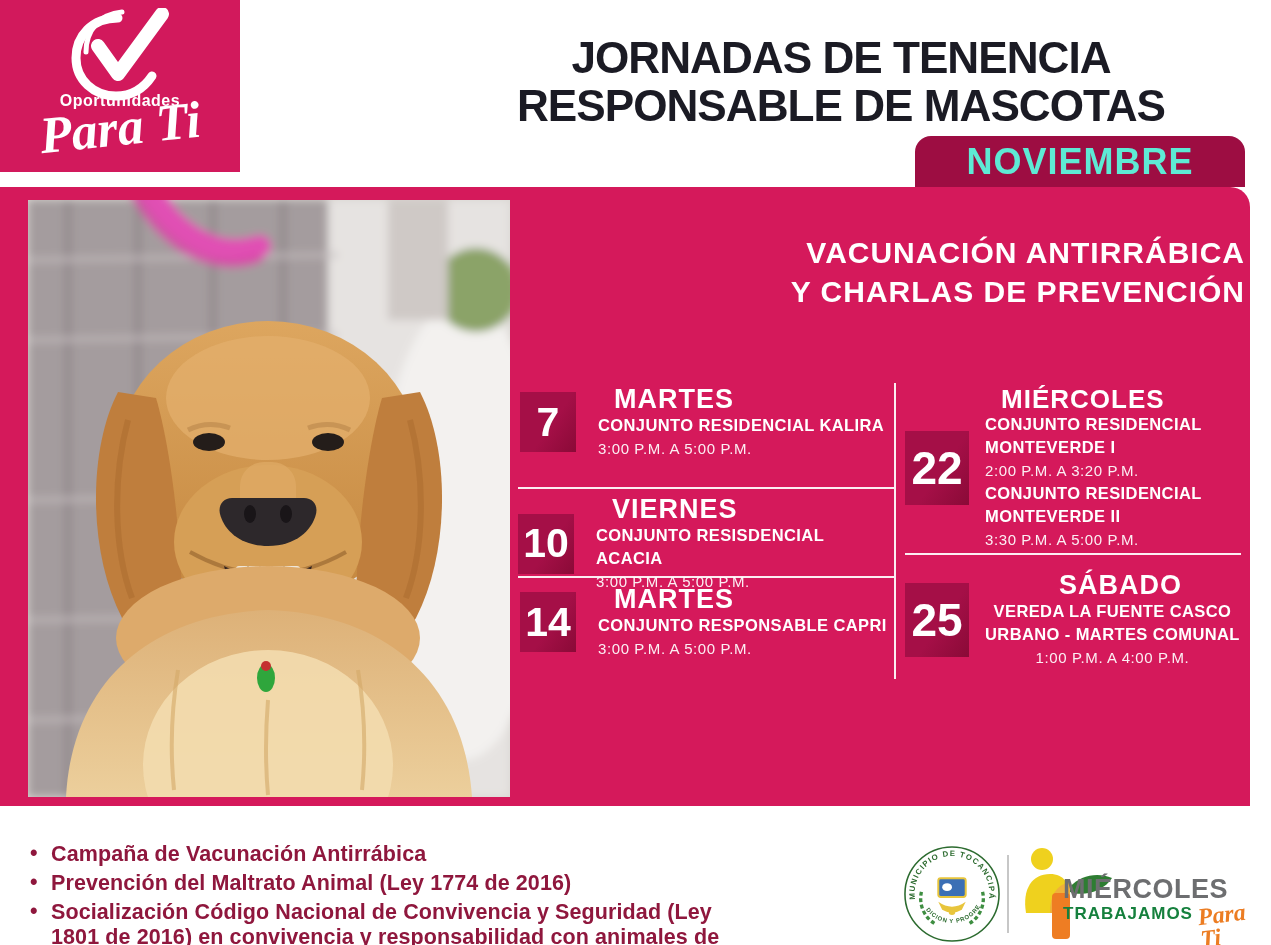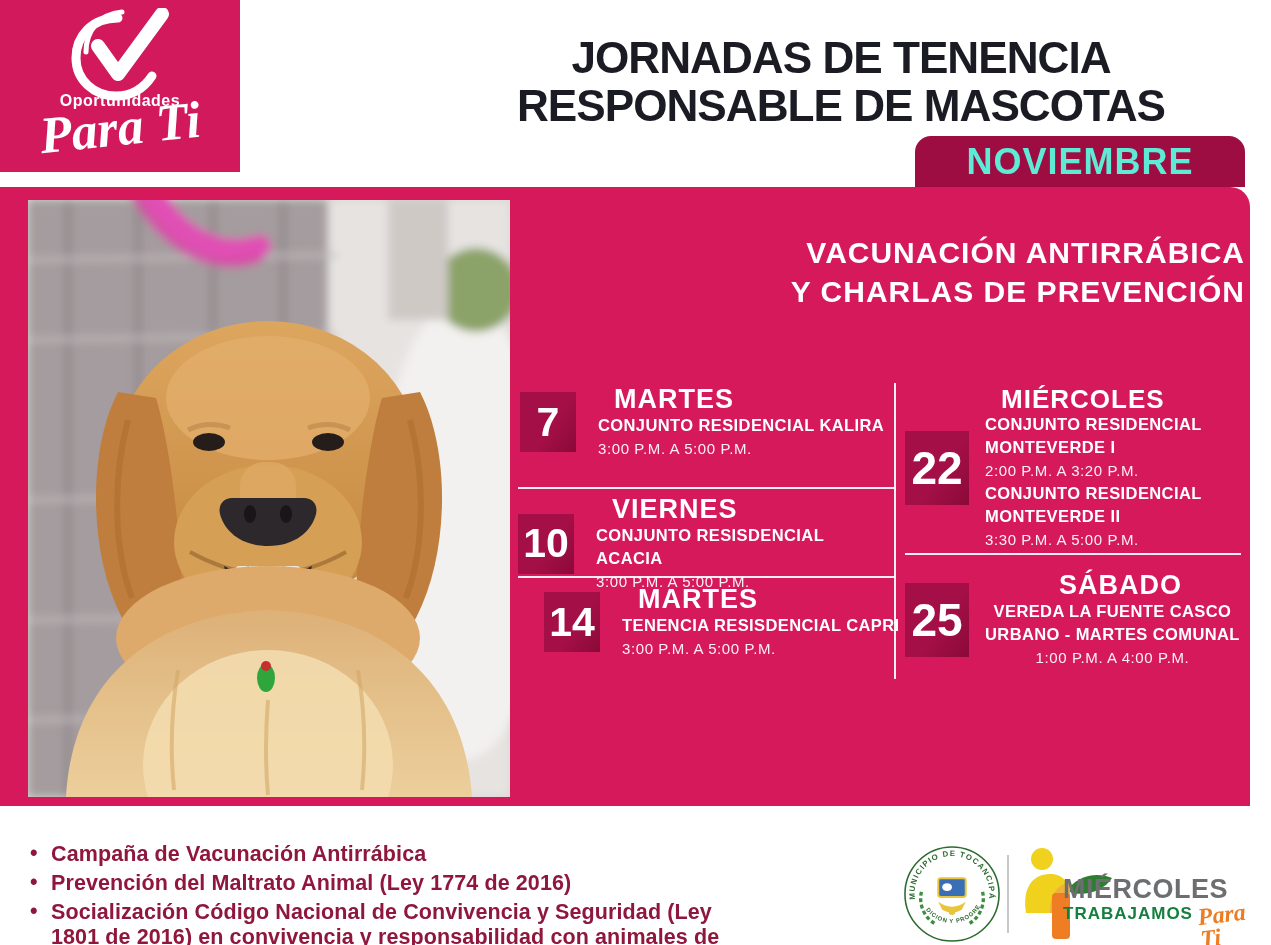--- a/index.html
+++ b/index.html
@@ -57,21 +57,21 @@
     background:linear-gradient(125deg,#a50f47 55%,#8a0a37);
     color:#fff;font-weight:bold;
   }
   .day-num.small{width:56px;height:60px;font-size:41px;margin-right:22px;}
   .day-num.big{width:64px;height:74px;font-size:46px;margin-right:16px;}
   .weekday{font-size:27px;font-weight:bold;letter-spacing:1px;line-height:30px;margin-left:16px;}
   .line-place{font-size:16.5px;font-weight:bold;letter-spacing:.4px;line-height:23px;}
   .line-time{font-size:15px;font-weight:normal;letter-spacing:.6px;line-height:23px;color:rgba(255,255,255,.93);}
   .item-7 {left:520px;top:384px;width:374px;}
   .item-10{left:518px;top:494px;width:376px;}
-  .item-14{left:544px;top:584px;width:374px;}
+  .item-14{left:520px;top:584px;width:374px;}
   .item-22{left:905px;top:385px;width:336px;}
   .item-22 .weekday{font-size:26px;line-height:28px;}
   .item-25{left:905px;top:570px;width:336px;text-align:center;}
   .hdiv{height:2px;background:rgba(255,255,255,.92);}
   .vdiv{width:2px;background:rgba(255,255,255,.92);}
   .div-1{left:518px;top:487px;width:376px;}
   .div-2{left:518px;top:576px;width:376px;}
   .div-3{left:905px;top:553px;width:336px;}
   .div-v{left:894px;top:383px;height:296px;}
 
@@ -229,21 +229,21 @@
       <div class="weekday">VIERNES</div>
       <div class="line-place">CONJUNTO RESISDENCIAL ACACIA</div>
       <div class="line-time">3:00 P.M. A 5:00 P.M.</div>
     </div>
   </div>
 
   <div class="abs sched-item item-14">
     <div class="day-num small">14</div>
     <div>
       <div class="weekday">MARTES</div>
-      <div class="line-place">TENENCIA RESISDENCIAL CAPRI</div>
+      <div class="line-place">CONJUNTO RESPONSABLE CAPRI</div>
       <div class="line-time">3:00 P.M. A 5:00 P.M.</div>
     </div>
   </div>
 
   <div class="abs sched-item item-22">
     <div class="day-num big">22</div>
     <div>
       <div class="weekday">MIÉRCOLES</div>
       <div class="line-place">CONJUNTO RESIDENCIAL</div>
       <div class="line-place">MONTEVERDE I</div>

